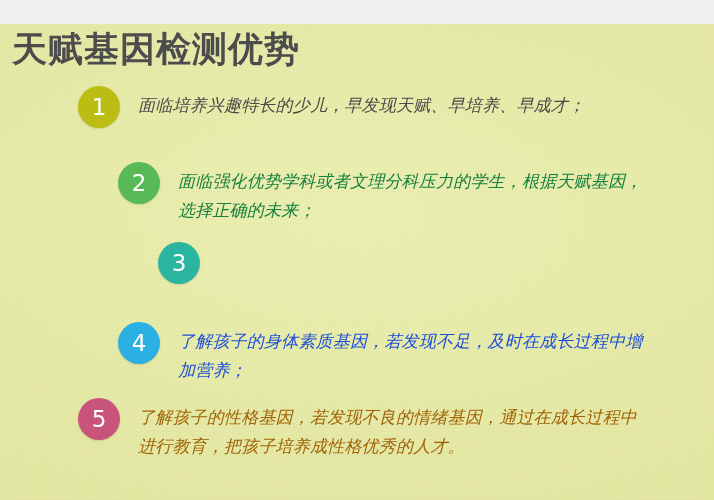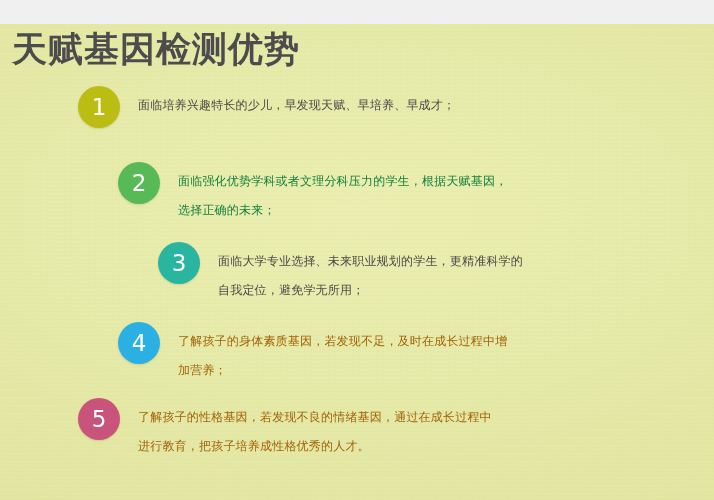--- a/index.html
+++ b/index.html
@@ -92,27 +92,28 @@
     line-height: 42px;
     text-align: center;
     font-weight: normal;
     font-family: "DejaVu Sans", "Liberation Sans", sans-serif;
     box-shadow: 0 1px 2px rgba(90,90,40,0.18);
     user-select: none;
   }
 
   .item-text {
     margin-left: 18px;
-    font-size: 12px;
+    font-size: 17px;
     line-height: 29px;
     color: #4a4a48;
     letter-spacing: 0.2px;
     white-space: pre-line;
     padding-top: 5px;
     max-width: 520px;
+    font-style: italic;
   }
 
   
   .item-1 { left: 78px;  top: 0px;   }
   .item-2 { left: 118px; top: 76px;  }
   .item-3 { left: 158px; top: 156px; }
   .item-4 { left: 118px; top: 236px; }
   .item-5 { left: 78px;  top: 312px; }
 </style>
 </head>
@@ -134,27 +135,25 @@
     </div>
 
     <div class="item item-2">
       <div class="badge" style="background: rgb(88, 185, 87);">2</div>
       <div class="item-text" style="color: #15803d;">面临强化优势学科或者文理分科压力的学生，根据天赋基因，
 选择正确的未来；</div>
     </div>
 
     <div class="item item-3">
       <div class="badge" style="background: rgb(42, 181, 160);">3</div>
-      <div class="item-text" style="color: rgb(74, 74, 72);">面临大学专业选择、未来职业规划的学生，更精准科学的
-自我定位，避免学无所用；</div>
     </div>
 
     <div class="item item-4">
       <div class="badge" style="background: rgb(43, 176, 227);">4</div>
-      <div class="item-text" style="color: #a16207;">了解孩子的身体素质基因，若发现不足，及时在成长过程中增
+      <div class="item-text" style="color: #1d4ed8;">了解孩子的身体素质基因，若发现不足，及时在成长过程中增
 加营养；</div>
     </div>
 
     <div class="item item-5">
       <div class="badge" style="background: rgb(200, 83, 123);">5</div>
       <div class="item-text" style="color: #a16207;">了解孩子的性格基因，若发现不良的情绪基因，通过在成长过程中
 进行教育，把孩子培养成性格优秀的人才。</div>
     </div>
 
   </div>

